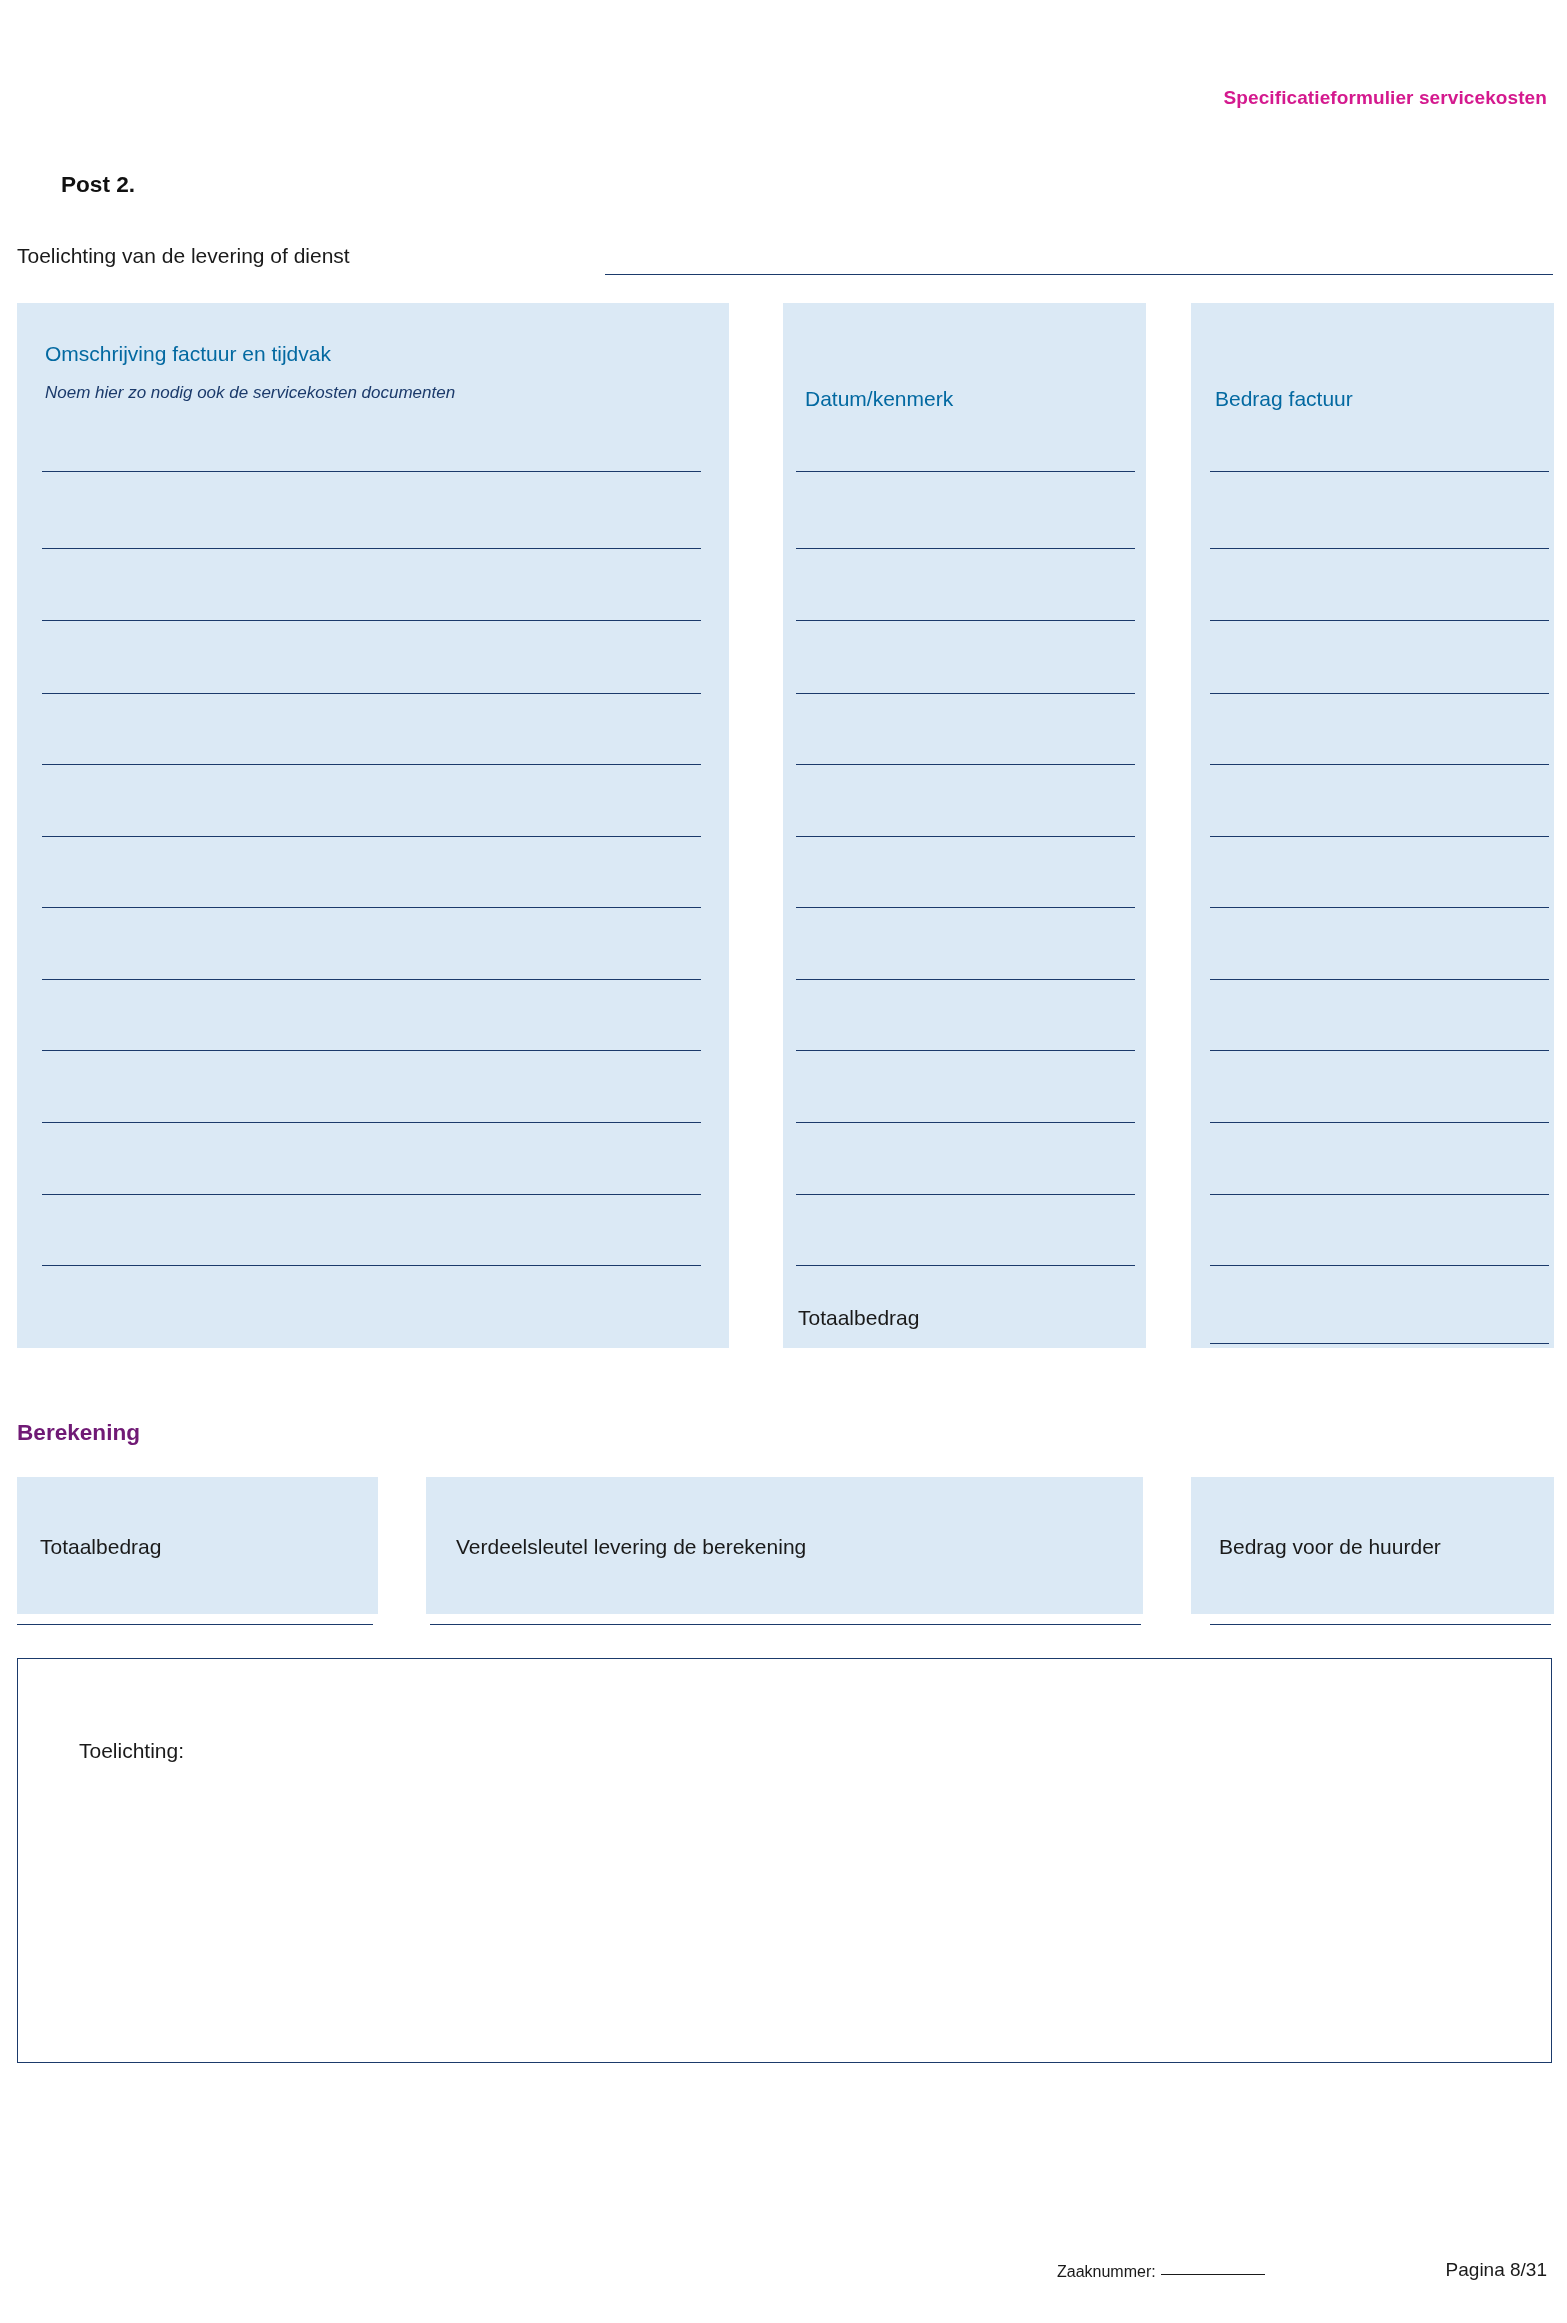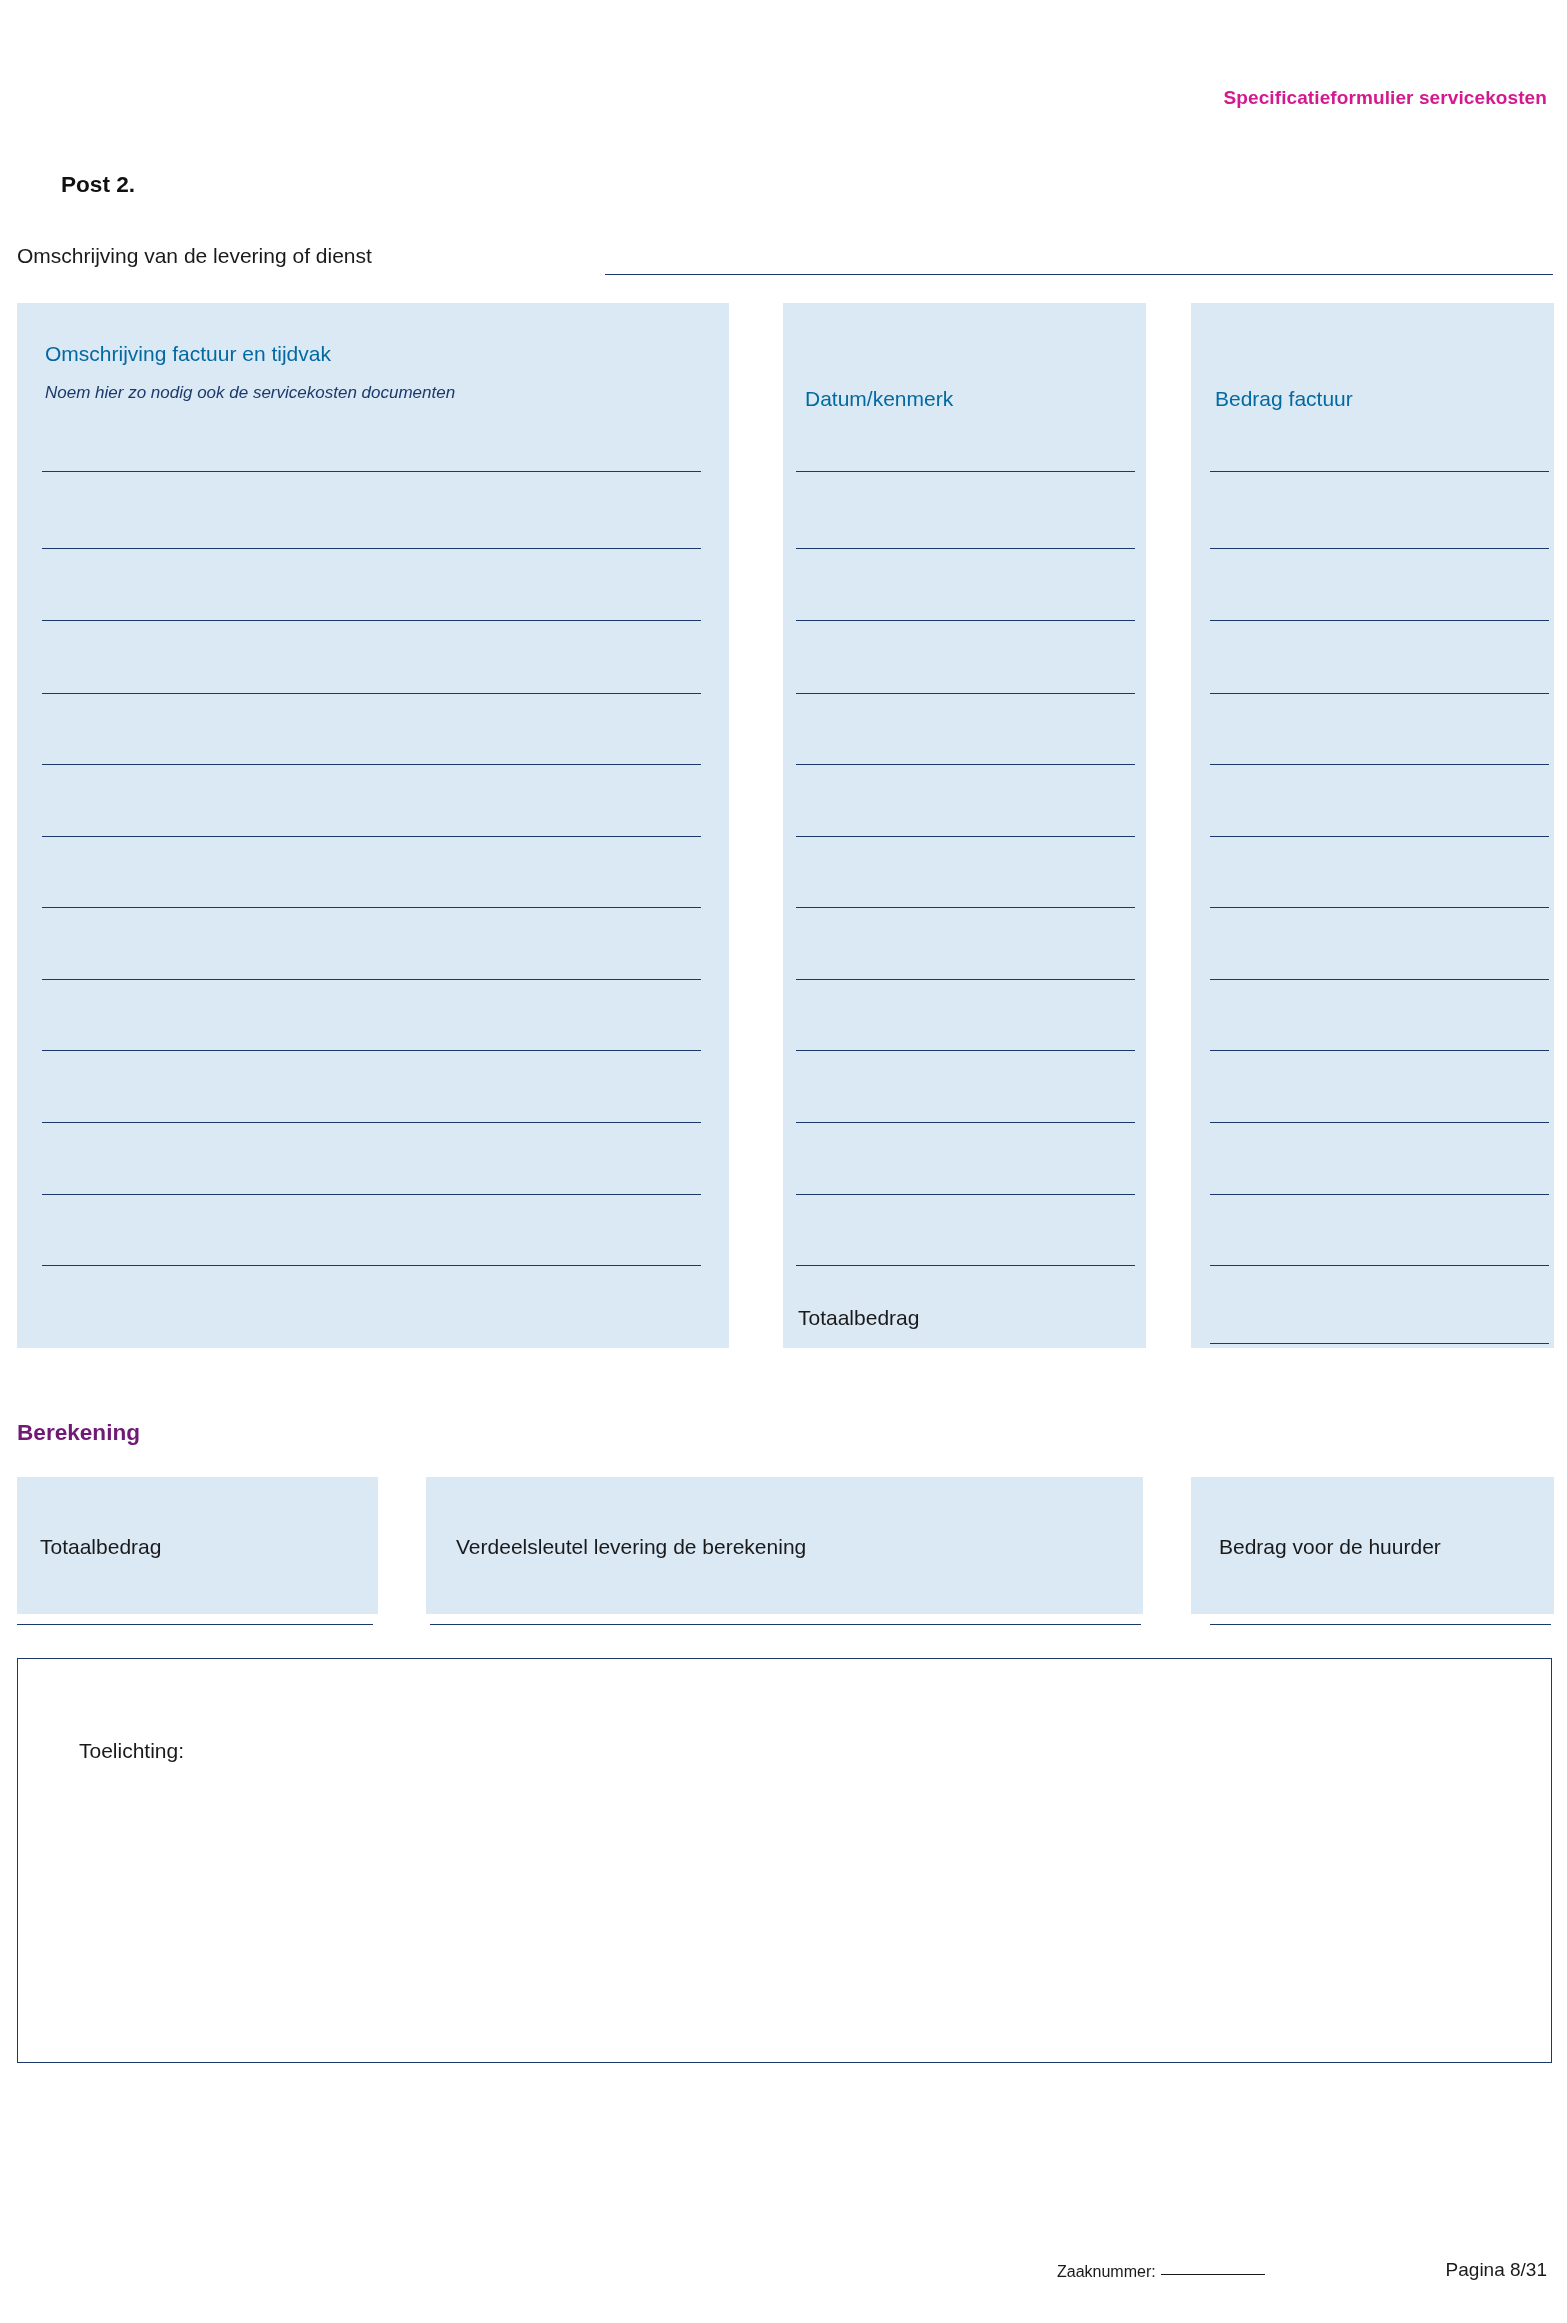--- a/index.html
+++ b/index.html
@@ -156,21 +156,21 @@
 </style>
 </head>
 <body>
 
 <div class="page">
 
   <div class="doc-header">Specificatieformulier servicekosten</div>
 
   <div class="post-title">Post 2.</div>
 
-  <div class="descr-label">Omschrijving van de levering of dienst</div>
+  <div class="descr-label">Toelichting van de levering of dienst</div>
   <div class="descr-rule"></div>
 
   <div class="panel panel-a"></div>
   <div class="panel-heading" style="left:45px; top:334px;">Omschrijving factuur en tijdvak</div>
   <div class="panel-subheading" style="left:45px; top:375px;">Noem hier zo nodig ook de servicekosten documenten</div>
 
   <div class="rule" style="left:42px; top:463px; width:659px;"></div>
   <div class="rule" style="left:42px; top:540px; width:659px;"></div>
   <div class="rule" style="left:42px; top:612px; width:659px;"></div>
   <div class="rule" style="left:42px; top:685px; width:659px;"></div>

